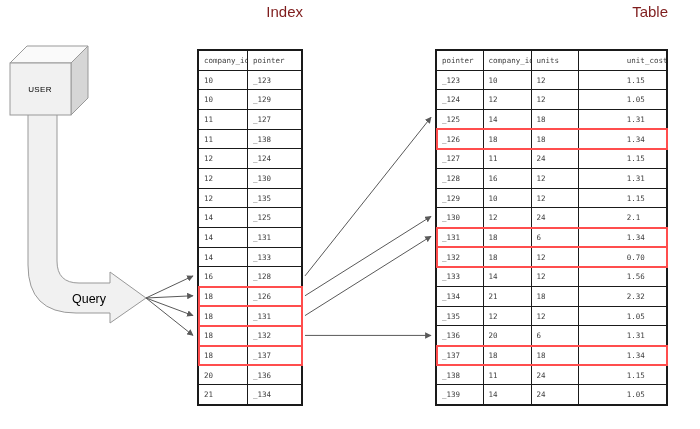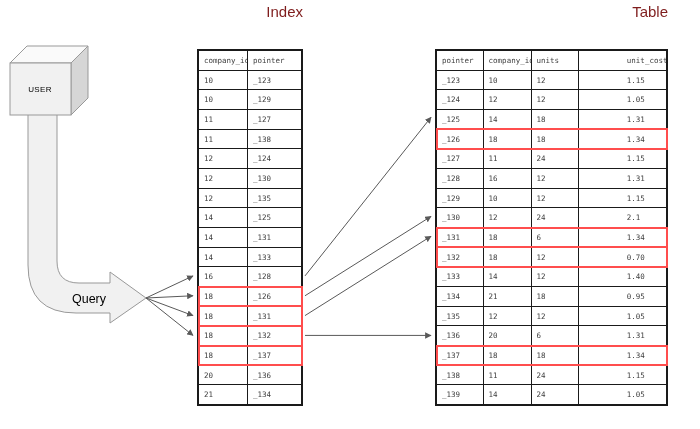--- a/index.html
+++ b/index.html
@@ -199,27 +199,27 @@
       <div class="trow hl">
         <div class="tcell">_132</div>
         <div class="tcell">18</div>
         <div class="tcell">12</div>
         <div class="tcell">0.70</div>
       </div>
       <div class="trow">
         <div class="tcell">_133</div>
         <div class="tcell">14</div>
         <div class="tcell">12</div>
-        <div class="tcell">1.40</div>
+        <div class="tcell">1.56</div>
       </div>
       <div class="trow">
         <div class="tcell">_134</div>
         <div class="tcell">21</div>
         <div class="tcell">18</div>
-        <div class="tcell">0.95</div>
+        <div class="tcell">2.32</div>
       </div>
       <div class="trow">
         <div class="tcell">_135</div>
         <div class="tcell">12</div>
         <div class="tcell">12</div>
         <div class="tcell">1.05</div>
       </div>
       <div class="trow">
         <div class="tcell">_136</div>
         <div class="tcell">20</div>

